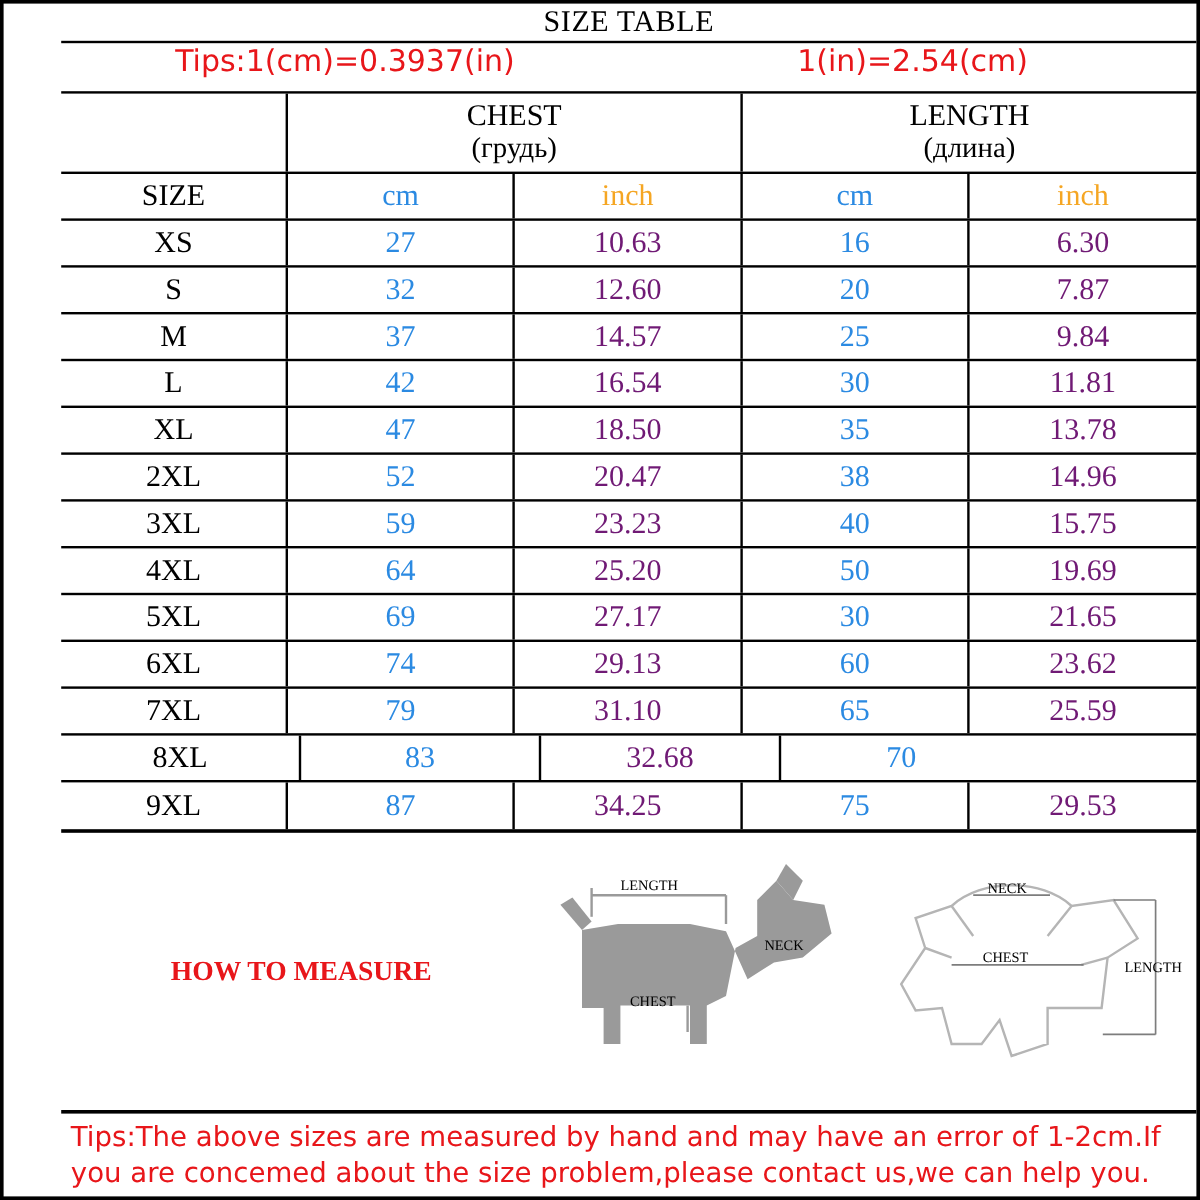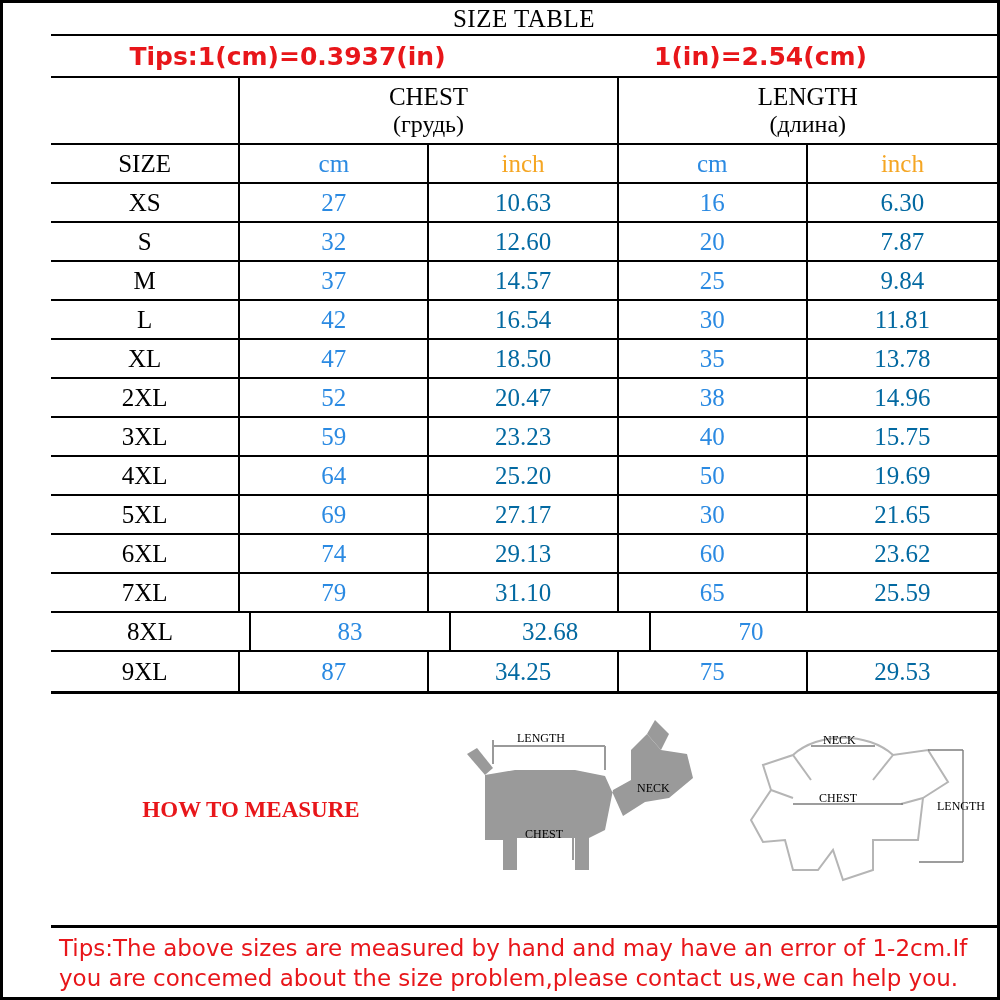--- a/index.html
+++ b/index.html
@@ -37,25 +37,25 @@
   .title-row .title {
     font-family: "Liberation Serif", serif;
     font-size: 25px;
     letter-spacing: 0.5px;
   }
 
   
   .tips-row {
     height: 42px;
     display: flex;
-    align-items: center;
+    align-items: flex-start;
     border-bottom: 2px solid #000;
     box-sizing: border-box;
     color: #e8161a;
-    font-weight: bold;
+    font-weight: normal;
     font-size: 25px;
   }
   .tips-row .tip {
     flex: 1;
     text-align: center;
   }
 
   
   .table {
     display: flex;
@@ -111,21 +111,21 @@
 
   .data-row {
     height: 39px;
     border-bottom: 2px solid #000;
     font-family: "Liberation Serif", serif;
     font-size: 25px;
   }
   .data-row:last-child { border-bottom: none; }
   .v-size { color: #000; font-family: Liberation Serif, serif; }
   .v-cm   { color: #2b8ae2; }
-  .v-inch { color: #0369a1; }
+  .v-inch { color: #701a75; }
 
   
   .measure {
     flex: 1;
     display: flex;
     align-items: center;
     position: relative;
     border-bottom: 3px solid #000;
     box-sizing: border-box;
     min-height: 196px;

